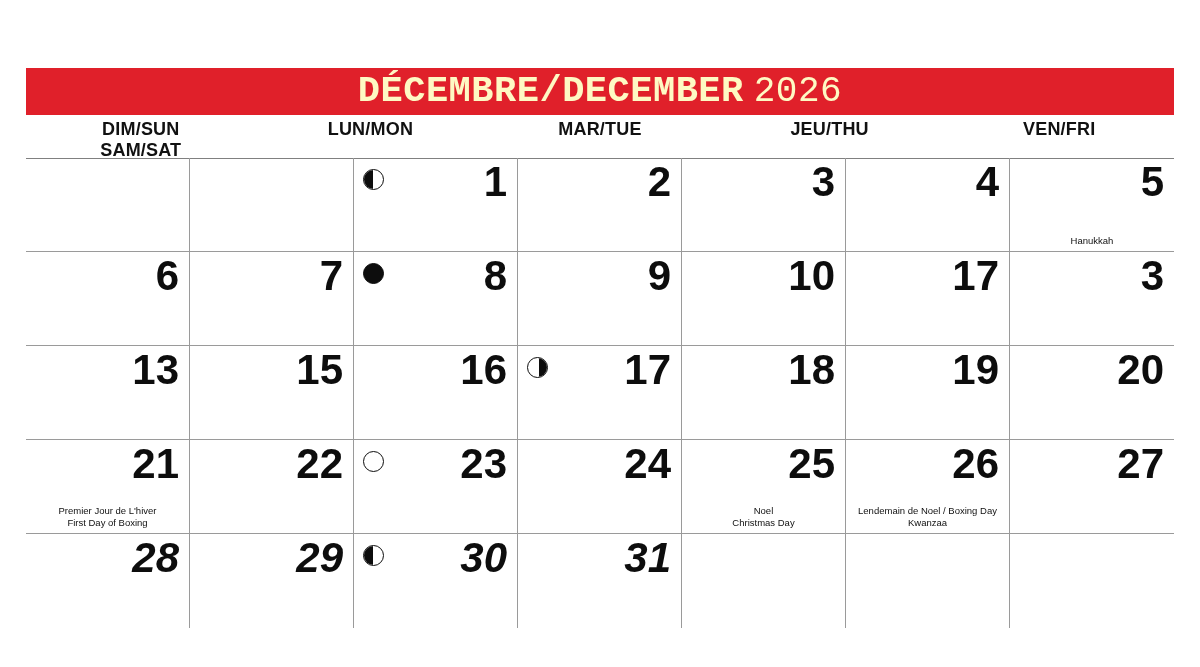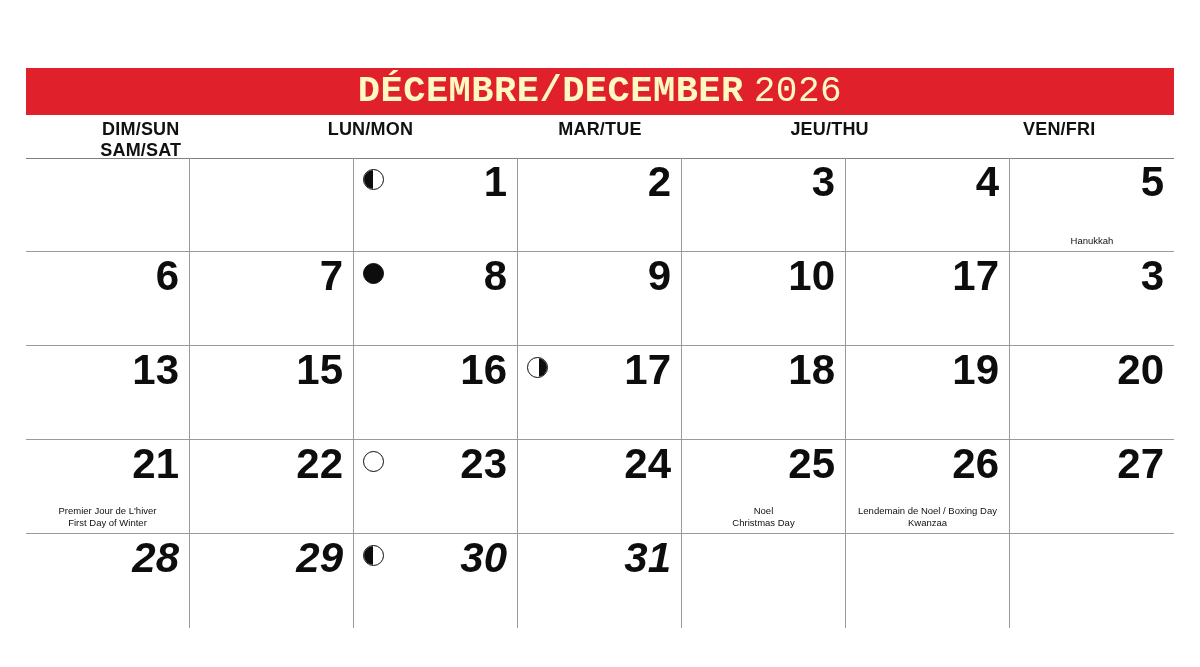--- a/index.html
+++ b/index.html
@@ -248,21 +248,21 @@
       <div class="cell">
         <div class="daynum">19</div>
       </div>
       <div class="cell">
         <div class="daynum">20</div>
       </div>
       <div class="cell">
         <div class="daynum">21</div>
         <div class="events">
           <span class="event-line">Premier Jour de L'hiver</span>
-          <span class="event-line">First Day of Winter</span>
+          <span class="event-line">First Day of Boxing</span>
         </div>
       </div>
       <div class="cell">
         <div class="daynum">22</div>
       </div>
       <div class="cell">
         <div class="moon full"></div>
         <div class="daynum">23</div>
       </div>
       <div class="cell">

